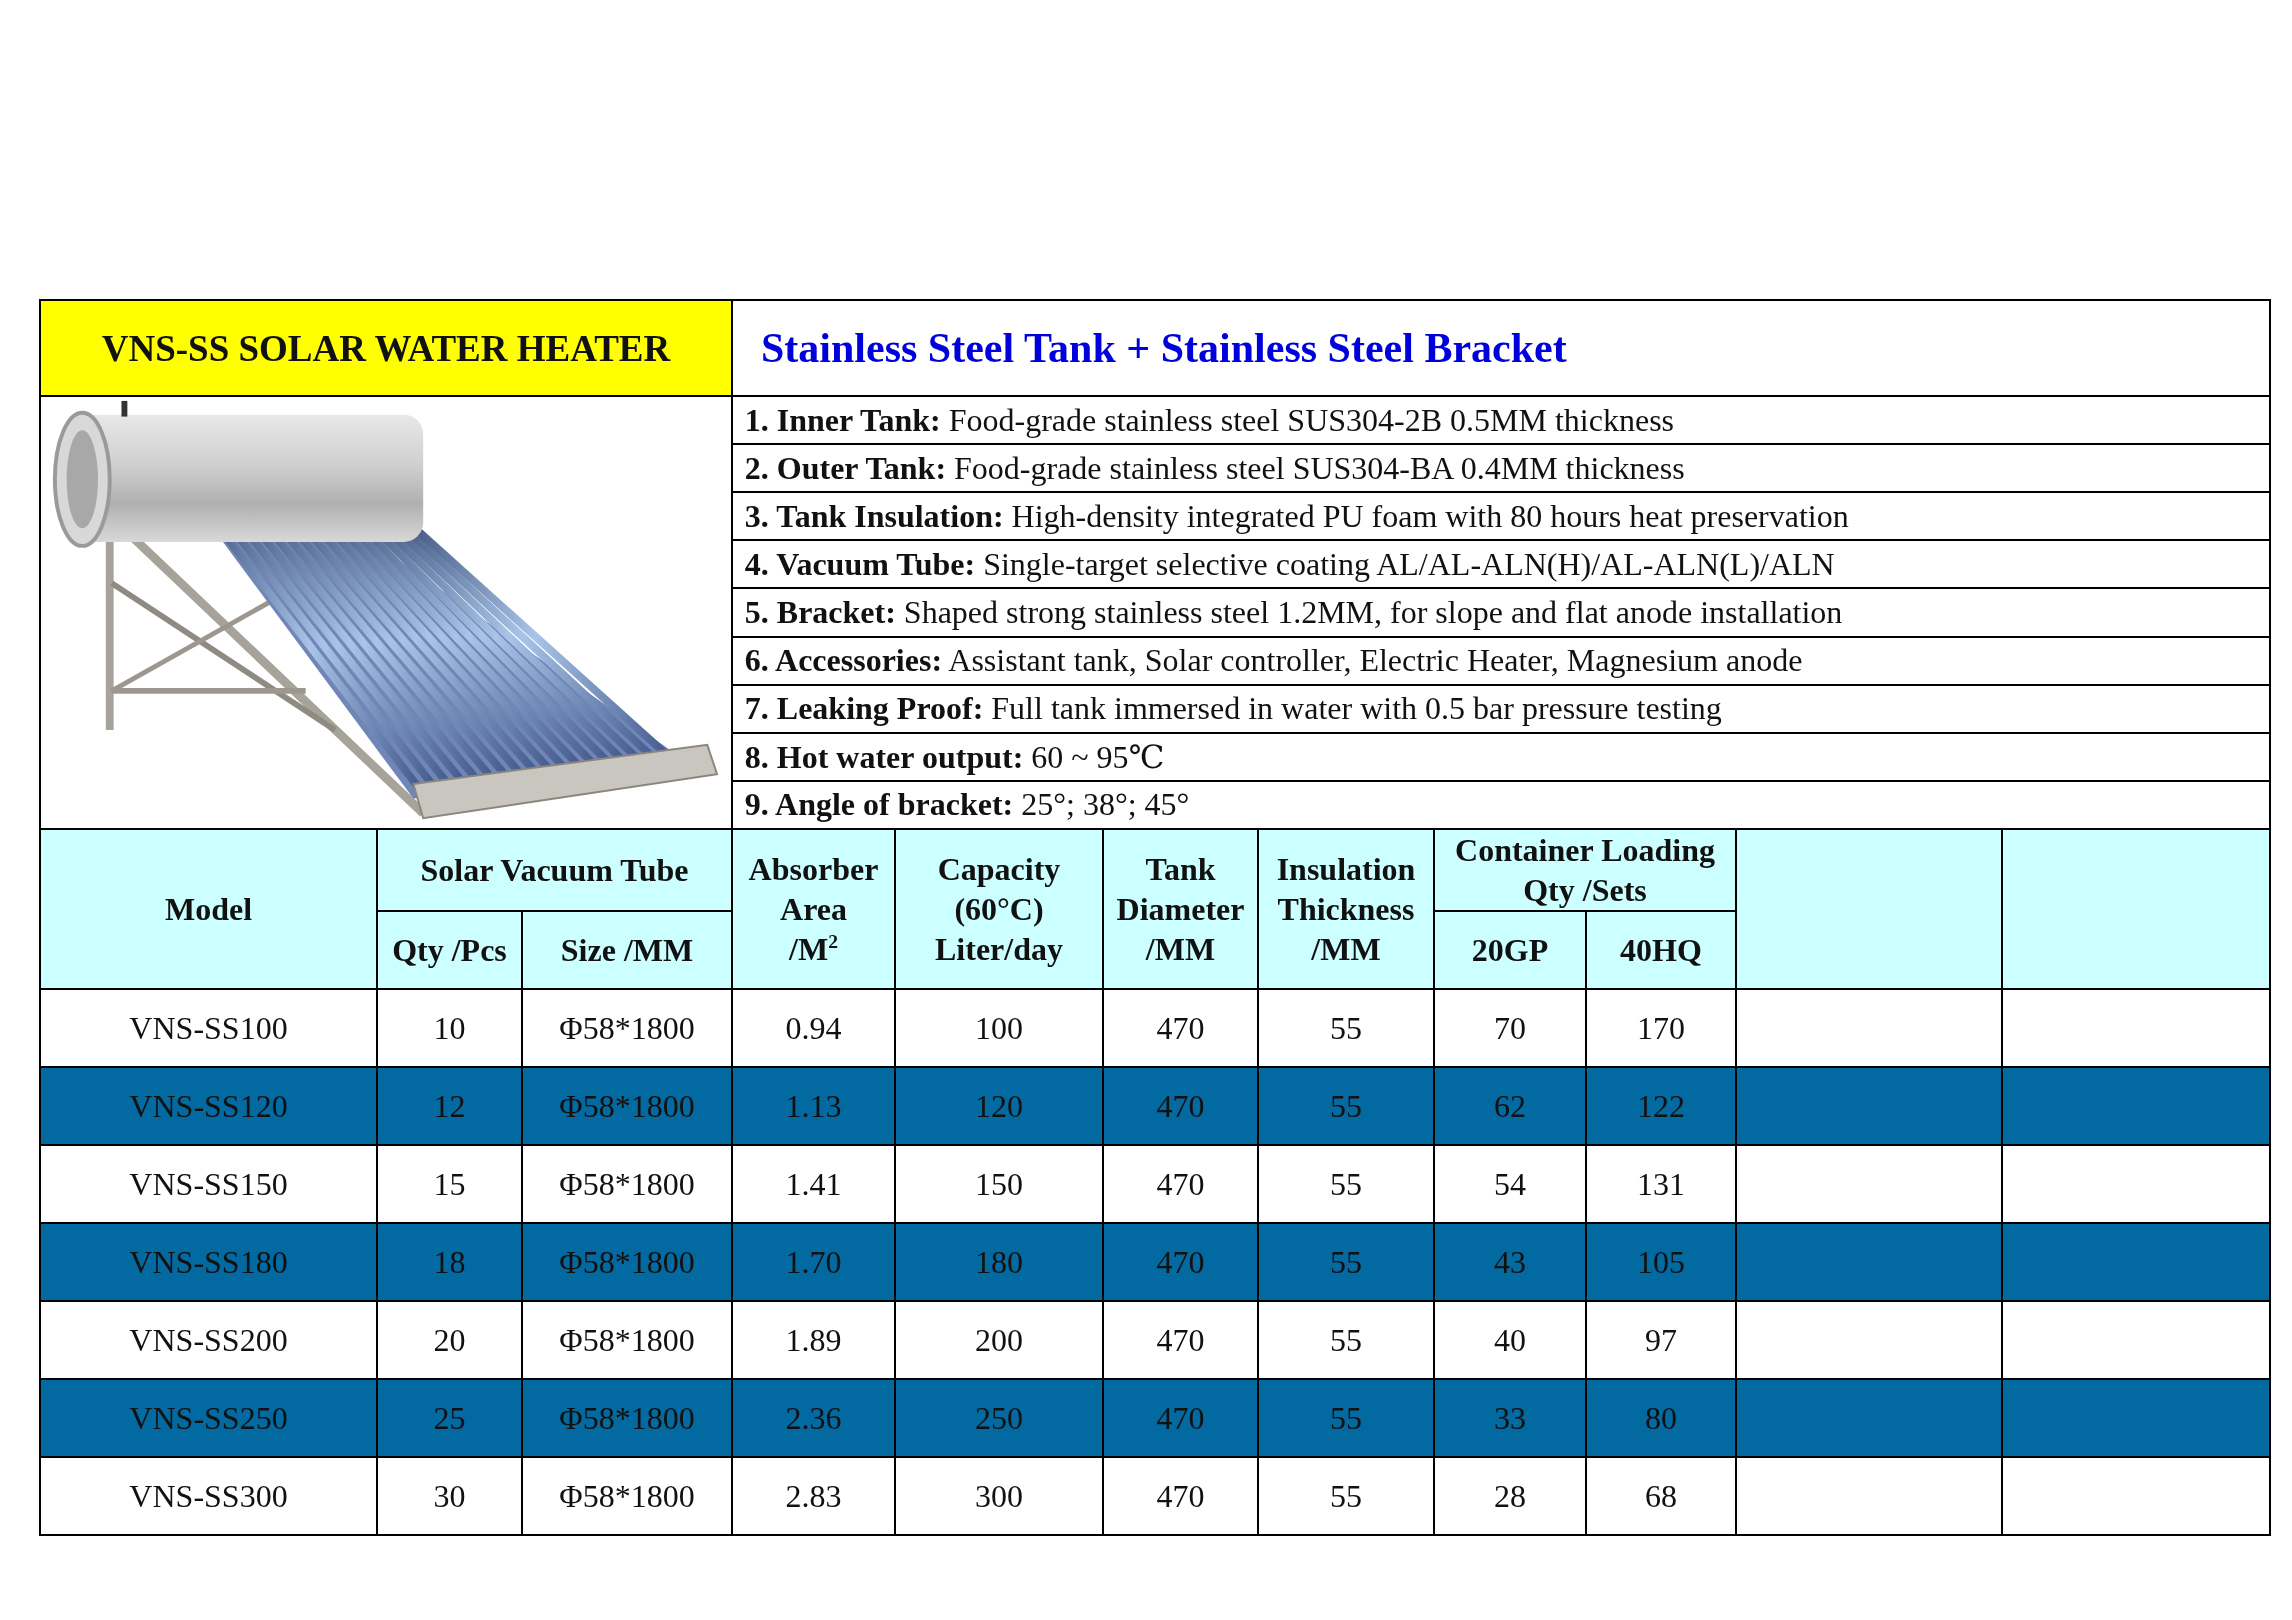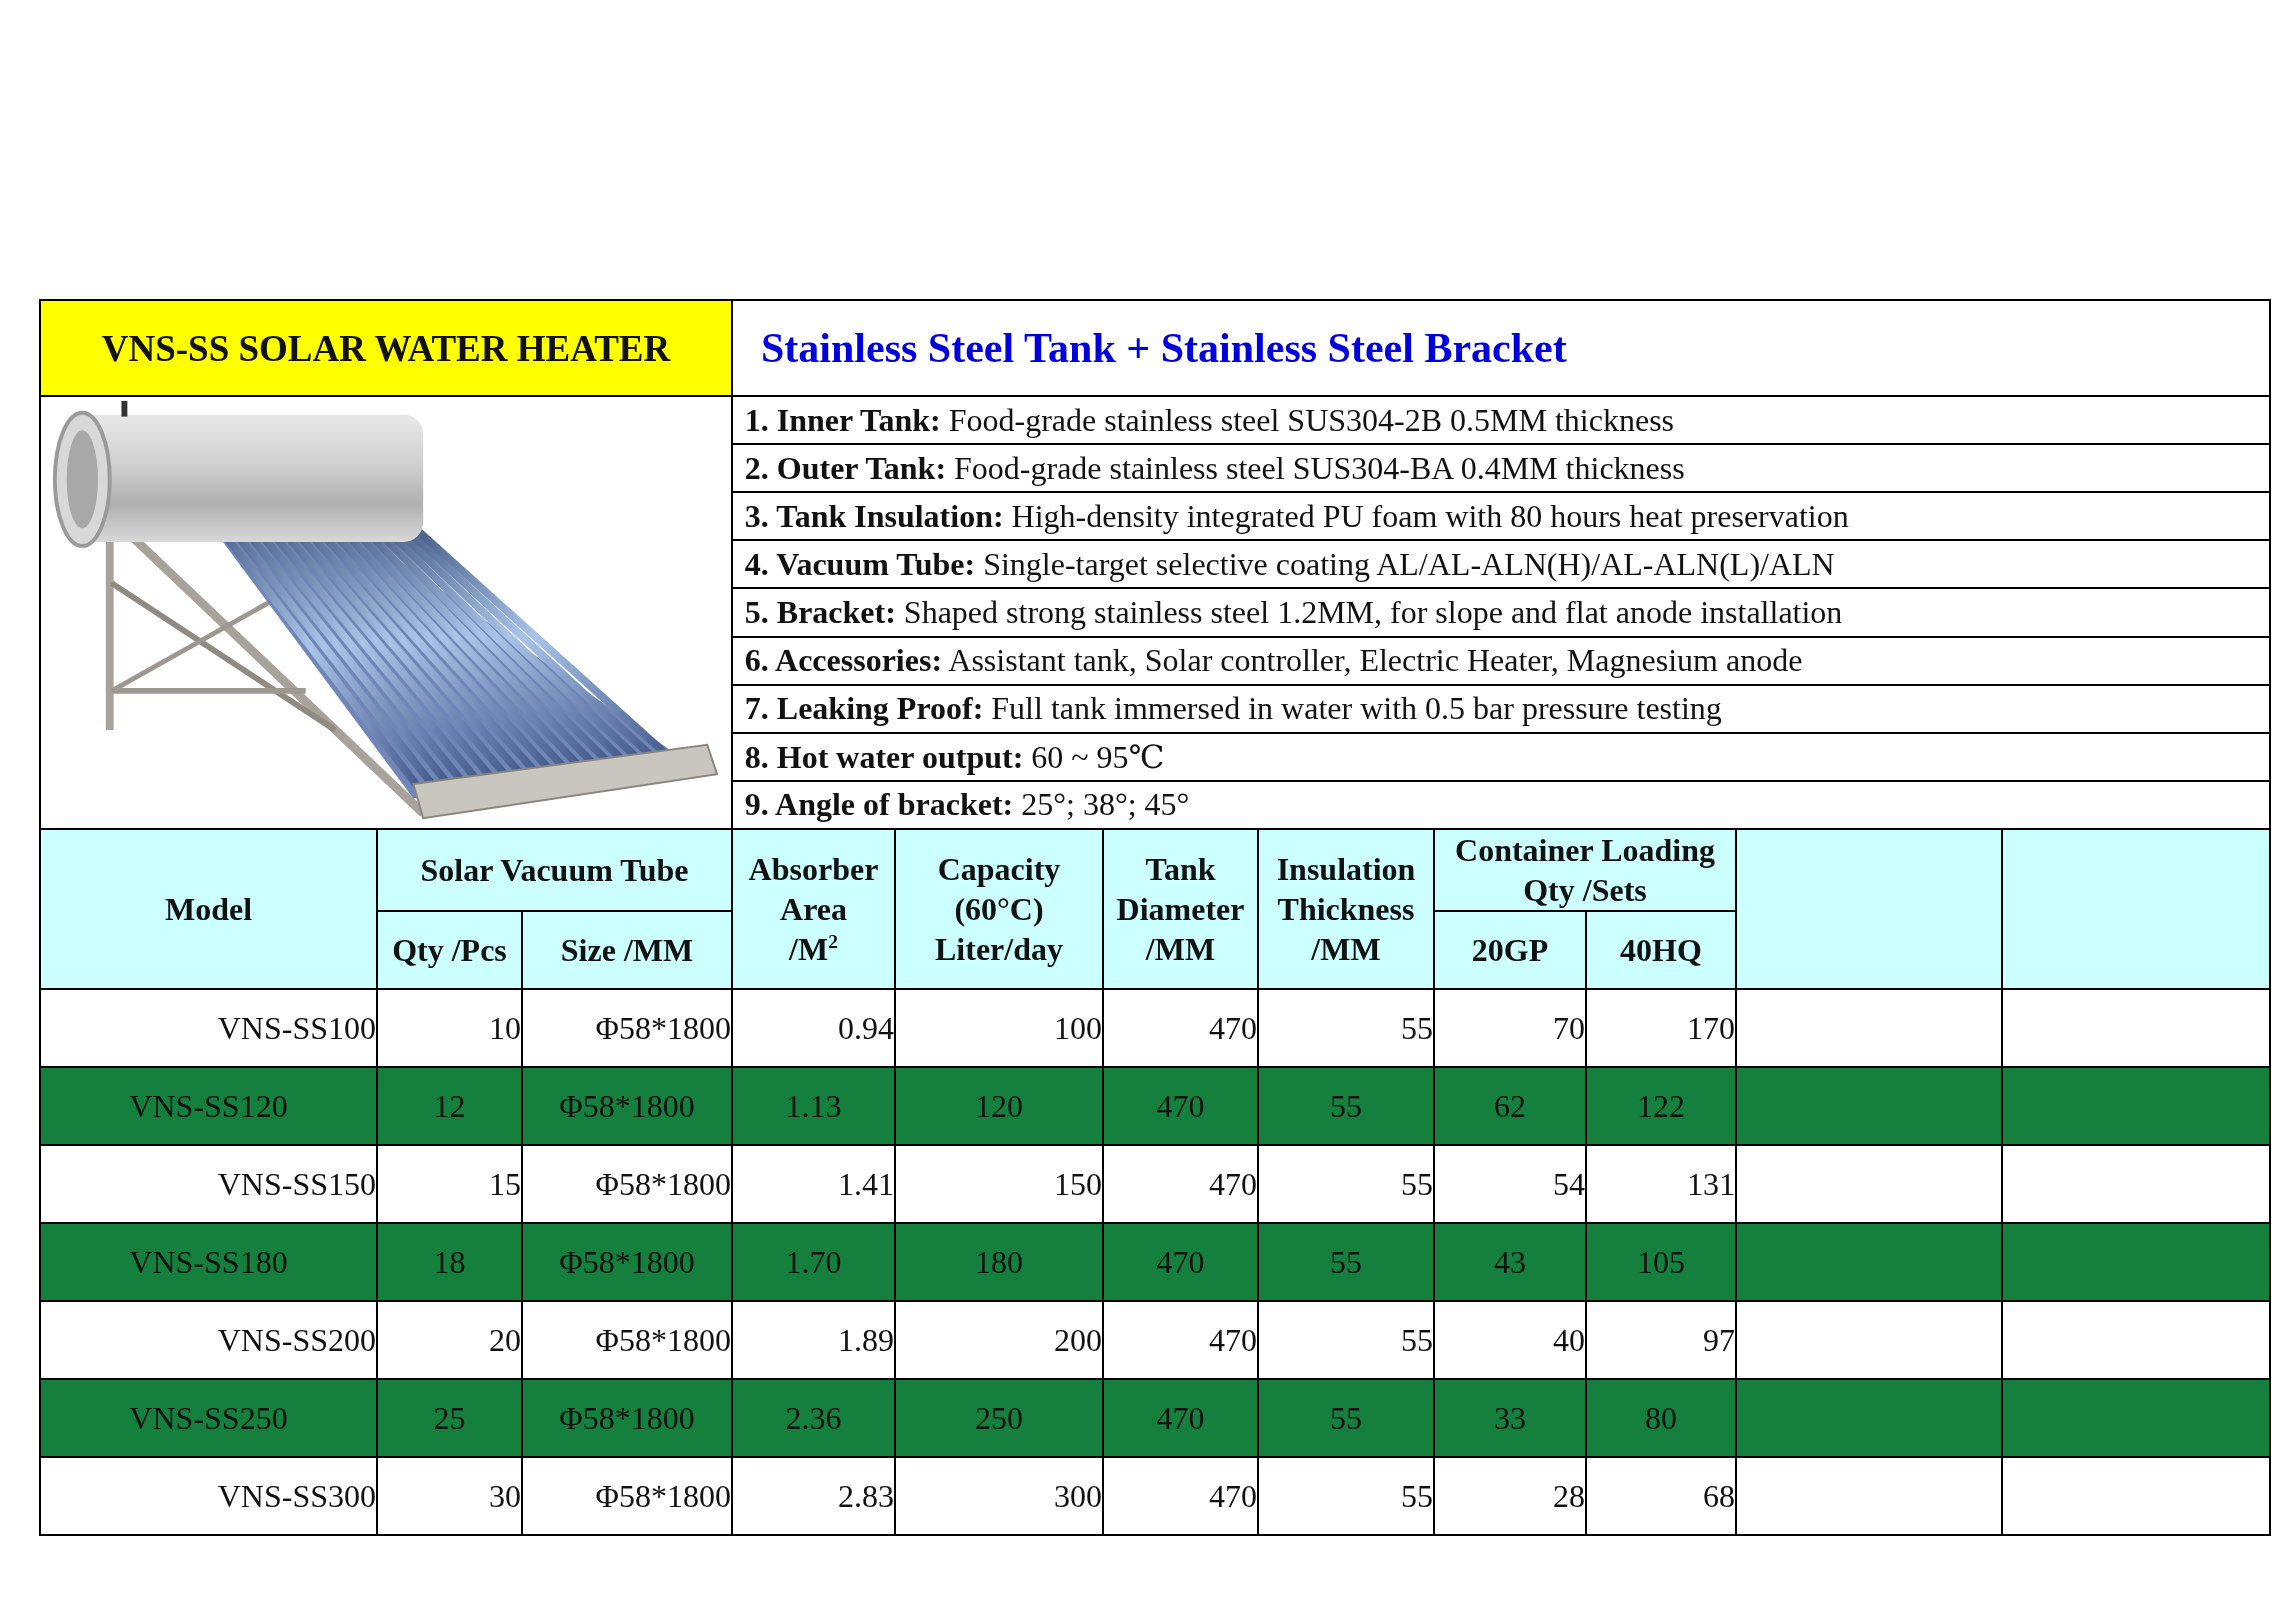--- a/index.html
+++ b/index.html
@@ -8,22 +8,22 @@
   .sheet { position:absolute; left:39px; top:299px; width:2229px; }
   table { border-collapse:collapse; width:2229px; table-layout:fixed; }
   td, th { border:2.9px solid #000; padding:0; text-align:center; vertical-align:middle; }
   .title-cell { background:#ffff00; height:94px; font-weight:bold; font-size:37px; letter-spacing:0px; }
   .subtitle-cell { text-align:left; padding-left:28px; color:#0000dd; font-weight:bold; font-size:42px; }
   .image-cell { background:#fff; padding:0; position:relative; }
   .spec-cell { text-align:left; padding-left:11.8px; height:45px; font-size:32px; white-space:nowrap; overflow:hidden; }
   .spec-cell b { font-weight:bold; }
   .hdr { background:#ccffff; font-weight:bold; font-size:32px; line-height:40px; }
   .row td { height:76px; font-size:32px; }
-  .row.alt td { background:#15803d; }
-  .row.plain td { background:#ffffff;text-align:right; }
+  .row.alt td { background:#0369a1; }
+  .row.plain td { background:#ffffff; }
   sup { font-size:19.6px; vertical-align:super; line-height:0; }
   svg { display:block; }
 </style>
 </head>
 <body>
 
 <div class="sheet">
 <table>
   <colgroup>
     <col style="width:337px">

